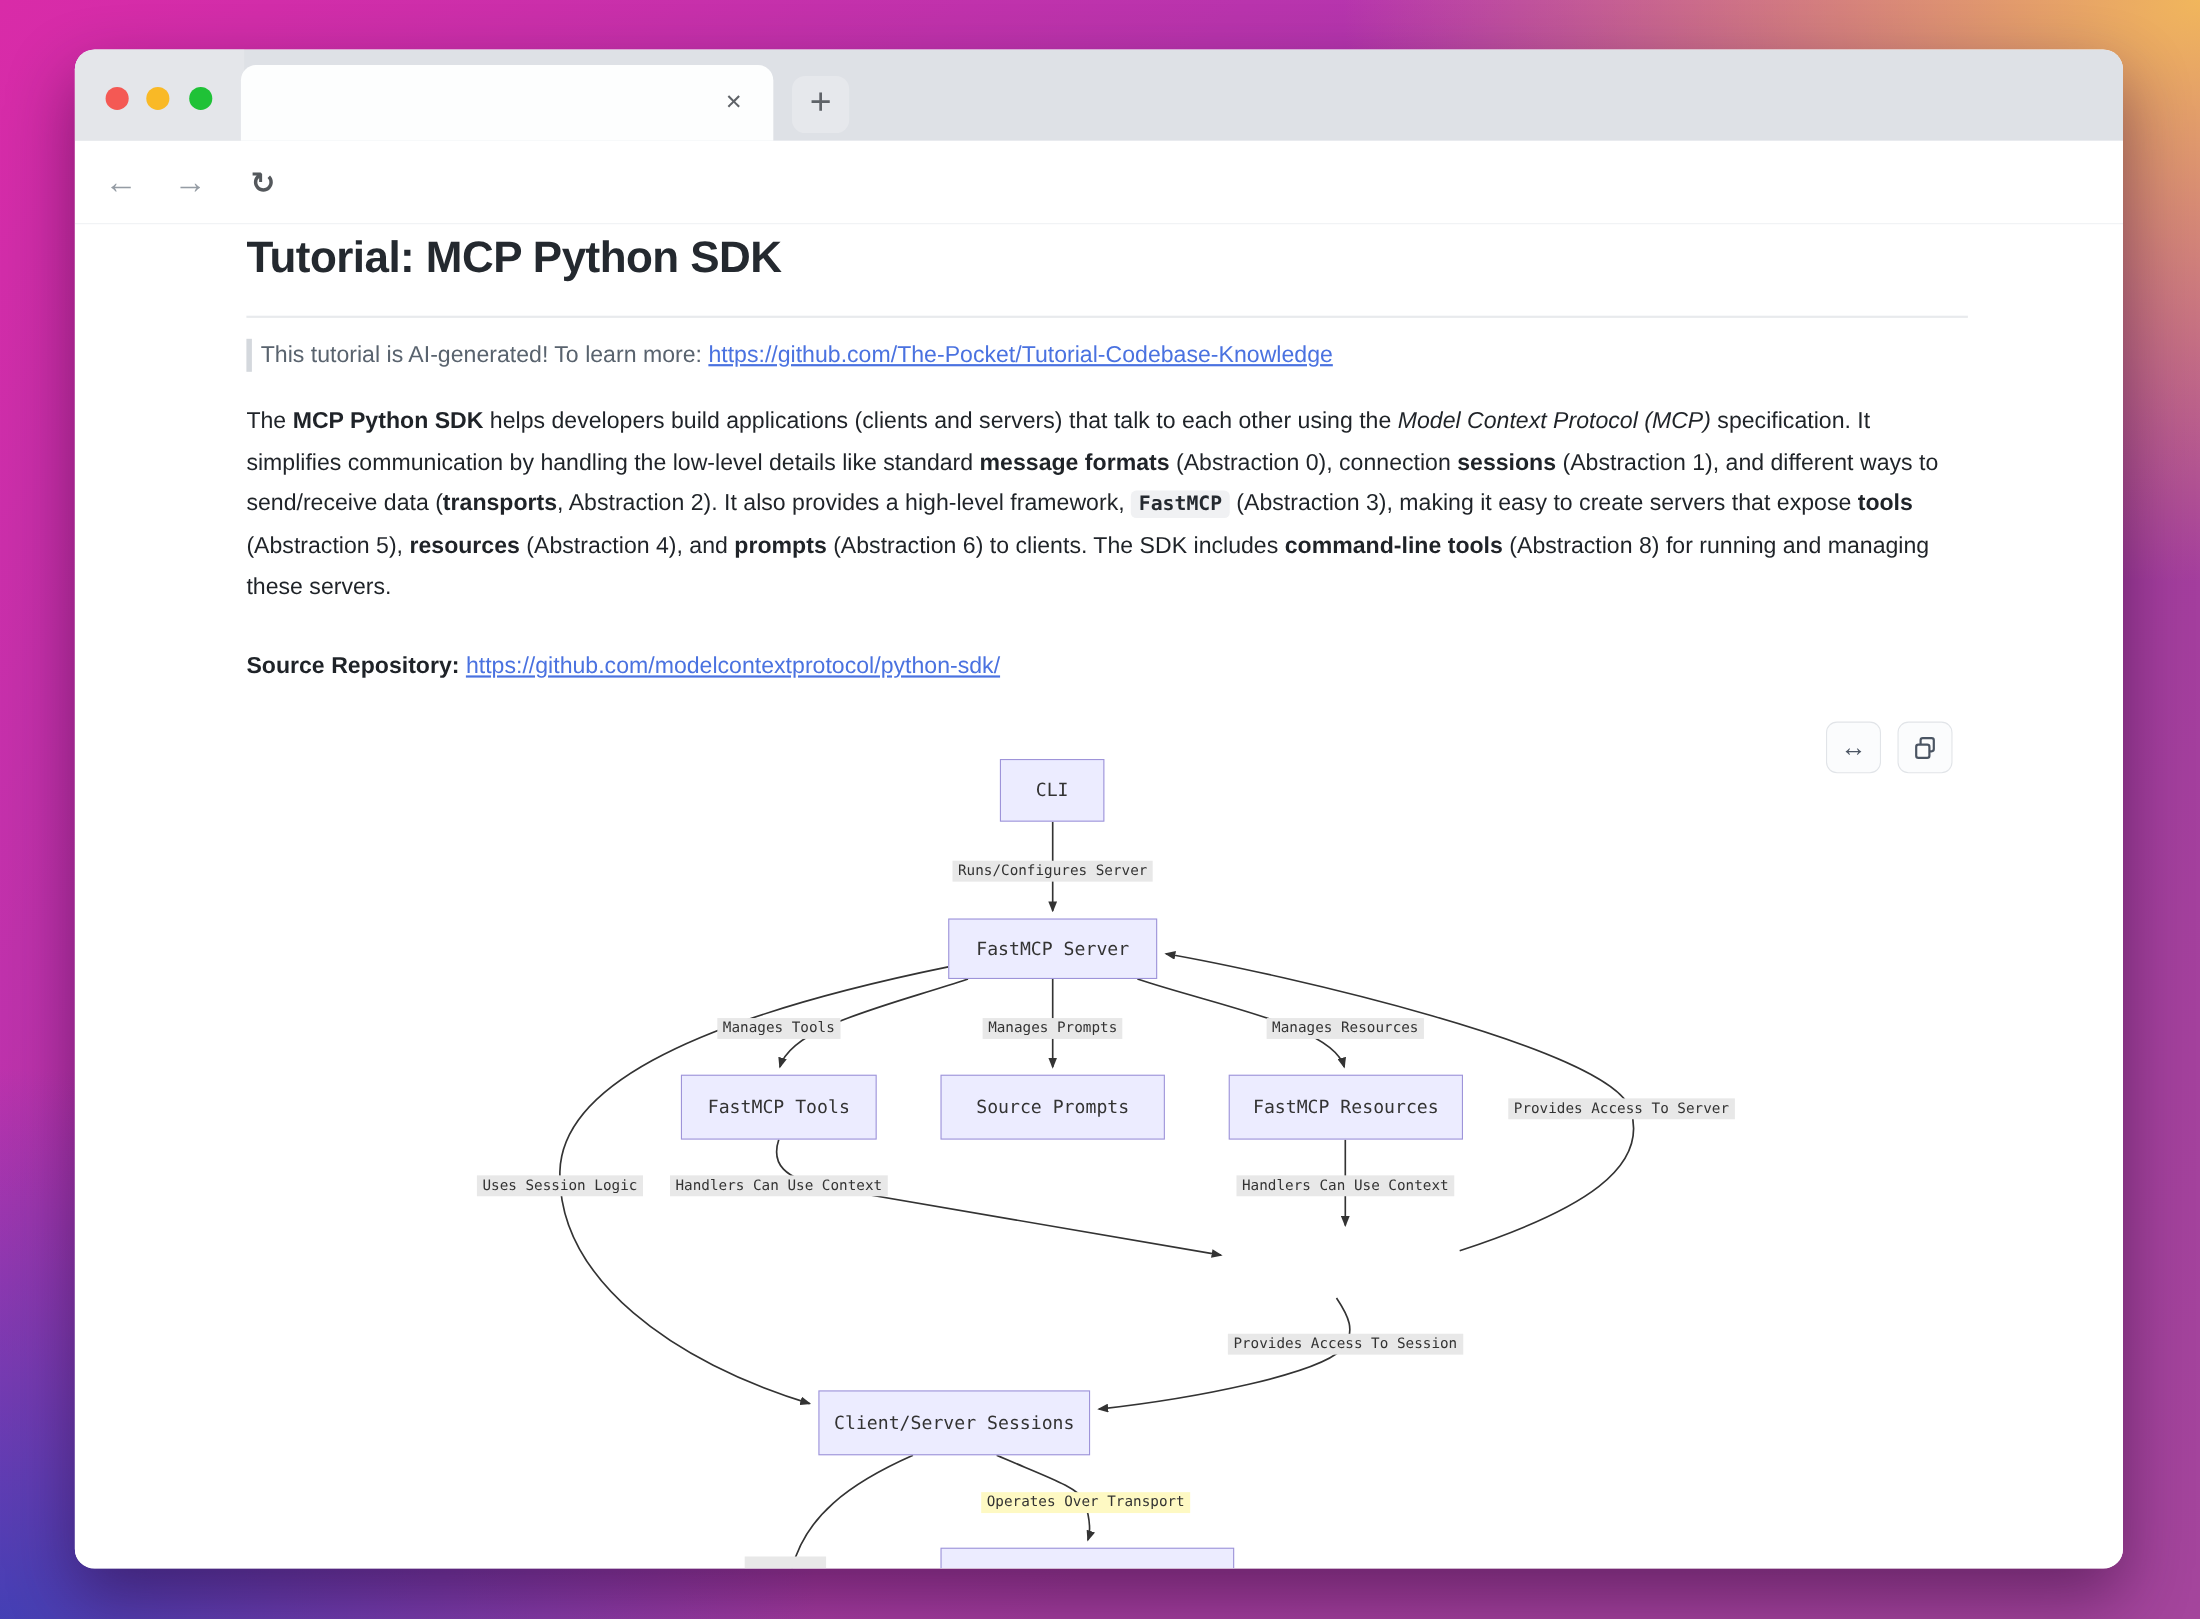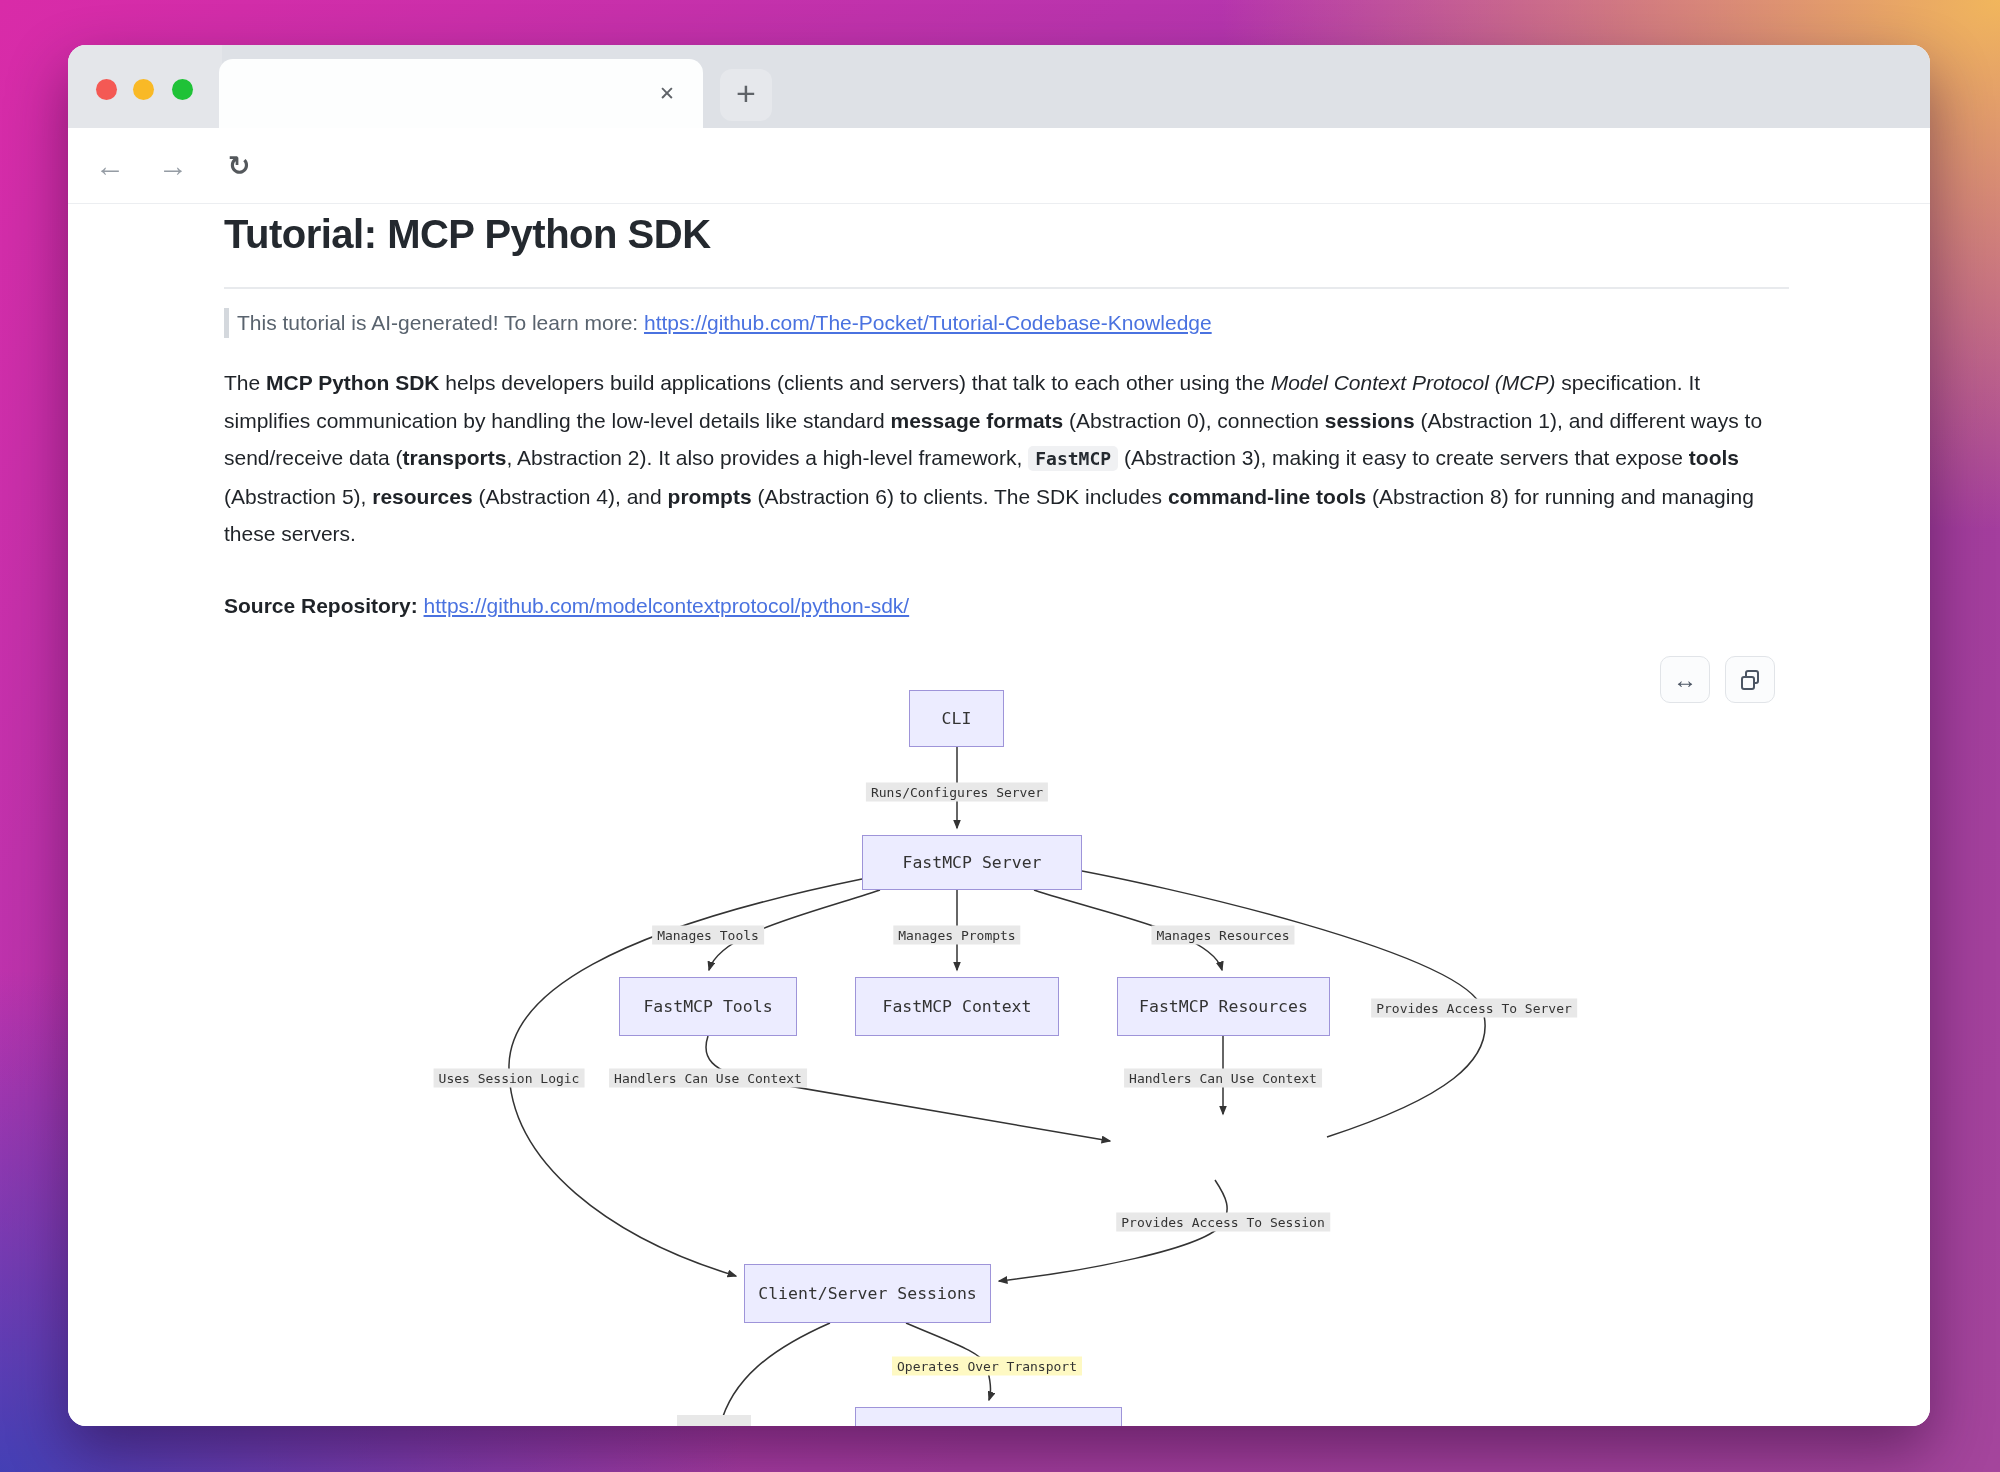--- a/index.html
+++ b/index.html
@@ -132,23 +132,23 @@
           <path d="M1155,391 L1155,469" marker-end="url(#arr)"></path>
           <path d="M1259,492 C1372,455 1432,416 1414,363 C1395,308 1095,240 992,222" marker-end="url(#arr)"></path>
           <path d="M794,234 C545,285 443,348 441,420 C439,518 545,594 668,631" marker-end="url(#arr)"></path>
           <path d="M1147,535 C1159,553 1163,564 1155,578 C1139,604 1012,627 931,636" marker-end="url(#arr)"></path>
           <path d="M838,678 C882,697 913,707 918,720 C924,739 923,749 921,755" marker-end="url(#arr)"></path>
           <path d="M762,678 C703,704 664,734 652,781"></path>
         </g>
       </svg>
       <div class="sliver"></div>
     <div class="dnode" style="left: 841px; top: 45px; width: 95px; height: 57px; background: rgb(236, 236, 255); border: 1.4px solid rgb(158, 148, 217); color: rgb(51, 51, 51); text-align: center;">CLI</div>
-        <div class="dnode" style="left: 794px; top: 190px; width: 220px; height: 55px; background: rgb(236, 236, 255); border: 1.4px solid rgb(158, 148, 217); color: rgb(51, 51, 51);">FastMCP Server</div>
+        <div class="dnode" style="left: 794px; top: 190px; width: 190px; height: 55px; background: rgb(236, 236, 255); border: 1.4px solid rgb(158, 148, 217); color: rgb(51, 51, 51);">FastMCP Server</div>
         <div class="dnode" style="left: 551px; top: 332px; width: 178px; height: 59px; background: rgb(236, 236, 255); border: 1.4px solid rgb(158, 148, 217); color: rgb(51, 51, 51);">FastMCP Tools</div>
-        <div class="dnode" style="left: 787px; top: 332px; width: 204px; height: 59px; background: rgb(236, 236, 255); border: 1.4px solid rgb(158, 148, 217); color: rgb(51, 51, 51);">FastMCP Context</div>
+        <div class="dnode" style="left: 787px; top: 332px; width: 204px; height: 59px; background: rgb(236, 236, 255); border: 1.4px solid rgb(158, 148, 217); color: rgb(51, 51, 51);">Source Prompts</div>
         <div class="dnode" style="left: 1049px; top: 332px; width: 213px; height: 59px; background: rgb(236, 236, 255); border: 1.4px solid rgb(158, 148, 217); color: rgb(51, 51, 51);">FastMCP Resources</div>
         <div class="dnode" style="left: 676px; top: 619px; width: 247px; height: 59px; background: rgb(236, 236, 255); border: 1.4px solid rgb(158, 148, 217); color: rgb(51, 51, 51);">Client/Server Sessions</div>
         <div class="dnode" style="left: 787px; top: 762px; width: 267px; height: 60px; background: rgb(236, 236, 255); border: 1.4px solid rgb(158, 148, 217); color: rgb(51, 51, 51);"></div>
         <div class="dlabel" style="left: 889px; top: 147px; background: rgb(232, 232, 232); color: rgb(51, 51, 51);">Runs/Configures Server</div>
         <div class="dlabel" style="left: 640px; top: 290px; background: rgb(232, 232, 232); color: rgb(51, 51, 51);">Manages Tools</div>
         <div class="dlabel" style="left: 889px; top: 290px; background: rgb(232, 232, 232); color: rgb(51, 51, 51);">Manages Prompts</div>
         <div class="dlabel" style="left: 1155px; top: 290px; background: rgb(232, 232, 232); color: rgb(51, 51, 51);">Manages Resources</div>
         <div class="dlabel" style="left: 1406px; top: 363px; background: rgb(232, 232, 232); color: rgb(51, 51, 51);">Provides Access To Server</div>
         <div class="dlabel" style="left: 441px; top: 433px; background: rgb(232, 232, 232); color: rgb(51, 51, 51);">Uses Session Logic</div>
         <div class="dlabel" style="left: 640px; top: 433px; background: rgb(232, 232, 232); color: rgb(51, 51, 51);">Handlers Can Use Context</div>

